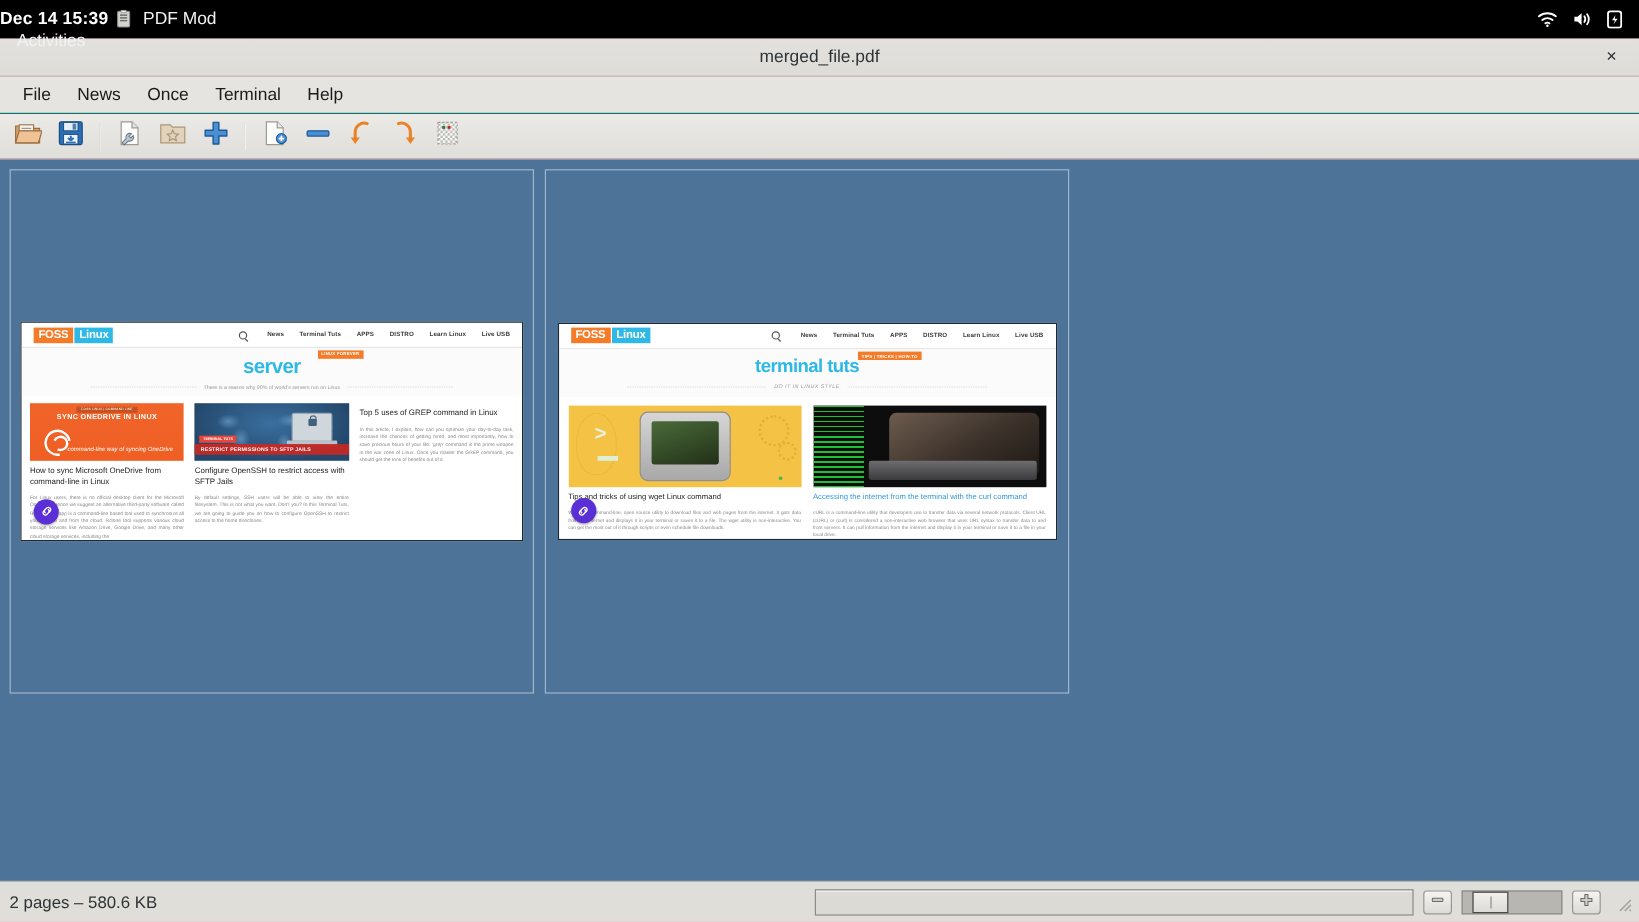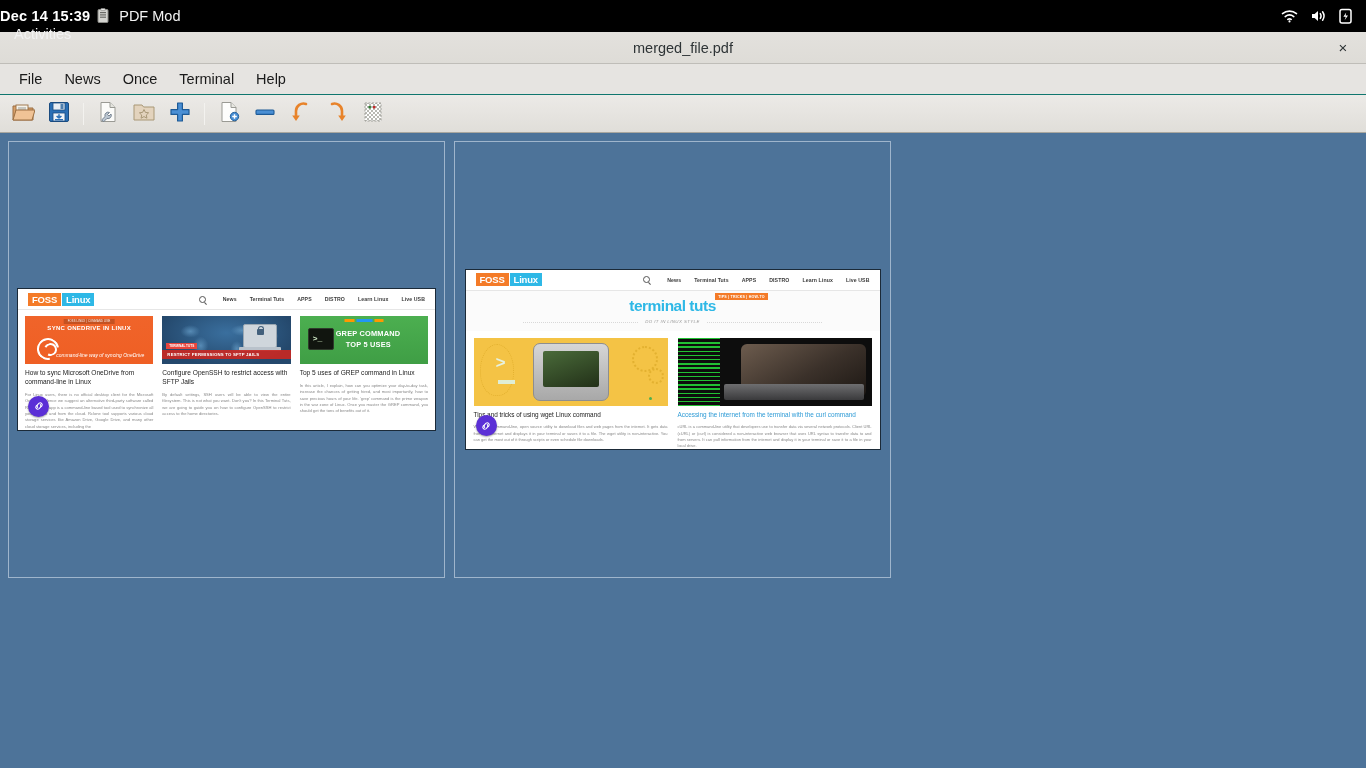--- a/index.html
+++ b/index.html
@@ -605,20 +605,29 @@
               <span class="nav-search"></span>
               <span>News</span>
               <span>Terminal Tuts</span>
               <span>APPS</span>
               <span>DISTRO</span>
               <span>Learn Linux</span>
               <span>Live USB</span>
             </div>
           </div>
 
+          <div class="hero">
+            <div class="hero-title">
+              <span>server</span>
+              <span class="hero-badge">LINUX FOREVER</span>
+            </div>
+            <div class="hero-sub">
+              <span>There is a reason why 90% of world's servers run on Linux</span>
+            </div>
+          </div>
 
           <div class="cards">
 
             <div class="card">
               <div class="card-img art-onedrive">
                 <div class="swirl"></div>
                 <div class="swirl2"></div>
                 <div class="tag">FOSS LINUX | COMMAND LINE</div>
                 <div class="hl">SYNC ONEDRIVE IN LINUX</div>
                 <div class="cloud">command-line
@@ -634,30 +643,20 @@
                 <div class="laptop"></div>
                 <div class="lock"></div>
                 <div class="tt">TERMINAL TUTS</div>
                 <div class="banner">RESTRICT PERMISSIONS TO SFTP JAILS</div>
               </div>
               <div class="card-title">Configure OpenSSH to restrict access with SFTP Jails</div>
               <div class="card-body">By default settings, SSH users will be able to view the entire filesystem. This is not what you want. Don't you? In this Terminal Tuts, we are going to guide you on how to configure OpenSSH to restrict access to the home directories.</div>
             </div>
 
             <div class="card">
-              <div class="card-img art-grep">
-                <div class="tag">
-                    <i></i>
-                    <i></i>
-                    <i></i>
-                  </div>
-                <div class="term"></div>
-                <div class="t1">GREP COMMAND</div>
-                <div class="t2">TOP 5 USES</div>
-              </div>
               <div class="card-title">Top 5 uses of GREP command in Linux</div>
               <div class="card-body">In this article, I explain, how can you optimize your day-to-day task, increase the chances of getting hired, and most importantly, how to save precious hours of your life. 'grep' command is the prime weapon in the war zone of Linux. Once you master the GREP command, you should get the tons of benefits out of it.</div>
             </div>
 
           </div>
 
           <div class="link-badge">
             <svg width="12" height="12" viewBox="0 0 16 16">
               <path d="M6.2 9.8a2.6 2.6 0 0 1 0-3.6l2-2a2.6 2.6 0 0 1 3.6 3.6l-1 1" fill="none" stroke="#fff" stroke-width="1.5" stroke-linecap="round"></path>
               <path d="M9.8 6.2a2.6 2.6 0 0 1 0 3.6l-2 2a2.6 2.6 0 0 1-3.6-3.6l1-1" fill="none" stroke="#fff" stroke-width="1.5" stroke-linecap="round"></path>
@@ -728,14 +727,40 @@
               <path d="M6.2 9.8a2.6 2.6 0 0 1 0-3.6l2-2a2.6 2.6 0 0 1 3.6 3.6l-1 1" fill="none" stroke="#fff" stroke-width="1.5" stroke-linecap="round"></path>
               <path d="M9.8 6.2a2.6 2.6 0 0 1 0 3.6l-2 2a2.6 2.6 0 0 1-3.6-3.6l1-1" fill="none" stroke="#fff" stroke-width="1.5" stroke-linecap="round"></path>
             </svg>
           </div>
         </div>
       </div>
 
     </div>
   </div>
 
+  <div id="statusbar">
+    <div id="status-text">2 pages – 580.6 KB</div>
+    <div id="progress-wrap"></div>
+    <div class="zoom-btn">
+      <span>
+        <svg width="12" height="12" viewBox="0 0 12 12">
+          <rect x="1.6" y="4.6" width="8.8" height="2.6" rx="0.6" fill="#cfcdc8" stroke="#6b6b67" stroke-width=".9"></rect>
+        </svg>
+      </span>
+    </div>
+    <div id="zoom-slider">
+      <div id="zoom-handle"></div>
+    </div>
+    <div class="zoom-btn">
+      <span>
+        <svg width="12" height="12" viewBox="0 0 12 12">
+          <path d="M4.7 1.4h2.6v3.3h3.3v2.6H7.3v3.3H4.7V7.3H1.4V4.7h3.3z" fill="#cfcdc8" stroke="#6b6b67" stroke-width=".9" stroke-linejoin="round"></path>
+        </svg>
+      </span>
+    </div>
+    <div id="grip">
+      <svg width="16" height="16" viewBox="0 0 16 16">
+        <path d="M15 6 6 15M15 10l-5 5M15 14l-1 1" stroke="#a8a6a1" stroke-width="1.4"></path>
+      </svg>
+    </div>
+  </div>
 
 </div>
 
 </body></html>

